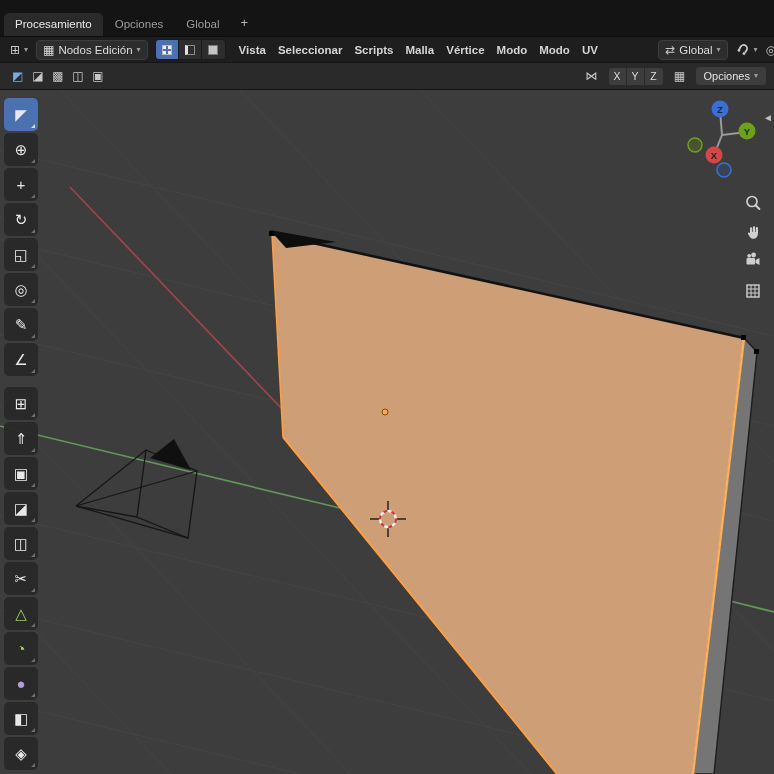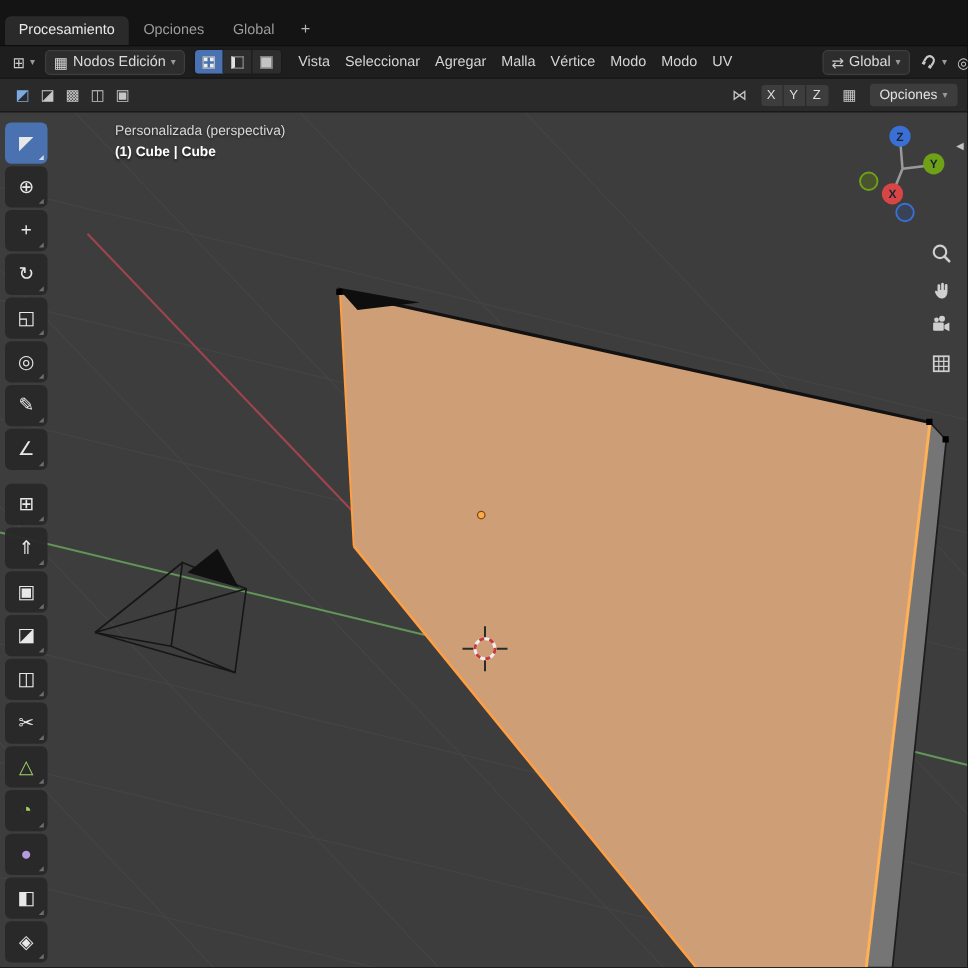--- a/index.html
+++ b/index.html
@@ -19,21 +19,21 @@
   
   .vheader { height:27px; background:#1e1e1e; border-top:1px solid #0d0d0d; border-bottom:1px solid #151515;
              display:flex; align-items:center; padding:0 5px; gap:3px; flex:0 0 auto; }
   .hbtn { display:flex; align-items:center; gap:4px; padding:2px 5px; border-radius:4px; color:#dcdcdc;
           font-size:11.5px; white-space:nowrap; }
   .hbtn.boxed { background:#2d2d2d; border:1px solid #3e3e3e; padding:1px 6px; height:20px; }
   .hicon { font-size:12px; color:#c9c9c9; line-height:1; }
   .modecube { color:#d8d8d8; }
   .caret { font-size:8px; color:#9a9a9a; line-height:1; }
   .menus { display:flex; align-items:center; }
-  .menu-item { padding:3px 6px; font-size:11.5px; color:#d4d4d4; border-radius:3px; white-space:nowrap; }
+  .menu-item { padding:3px 6px; font-size:11.5px; color:#d4d4d4; border-radius:3px; white-space:nowrap;font-weight:bold; }
   .spacer { flex:1; }
 
   .seg { display:flex; margin:0 4px; border-radius:4px; overflow:hidden; border:1px solid #1a1a1a; }
   .seg-btn { width:23px; height:19px; background:#2d2d2d; display:flex; align-items:center; justify-content:center;
              border-right:1px solid #1a1a1a; }
   .seg-btn:last-child { border-right:none; }
   .seg-btn.active { background:var(--accent,#4a72b0); }
   .smi { width:10px; height:10px; border:1px solid #b9b9b9; display:block; position:relative; }
   .smi-v { background:
       linear-gradient(#eee,#eee) left top / 3px 3px no-repeat,
@@ -113,21 +113,21 @@
       <div class="seg-btn">
         <span class="smi smi-e"></span>
         </div>
       <div class="seg-btn">
         <span class="smi smi-f"></span>
         </div>
     </div>
     <nav class="menus">
         <div class="menu-item">Vista</div>
         <div class="menu-item">Seleccionar</div>
-        <div class="menu-item">Agregar</div>
+        <div class="menu-item">Scripts</div>
         <div class="menu-item">Malla</div>
         <div class="menu-item">Vértice</div>
         <div class="menu-item">Modo</div>
         <div class="menu-item">Modo</div>
         <div class="menu-item">UV</div>
       </nav>
     <div class="spacer"></div>
     <div class="hbtn boxed">
       <span class="hicon">⇄</span>
       <span>Global</span>
@@ -281,24 +281,20 @@
           <span class="g" style="color: rgb(180, 154, 224);">●</span>
         </div>
         <div class="tool">
           <span class="g" style="color: rgb(232, 232, 232);">◧</span>
         </div>
         <div class="tool">
           <span class="g" style="color: rgb(232, 232, 232);">◈</span>
         </div>
       </div>
 
-    <div class="overlay">
-      <div>Personalizada (perspectiva)</div>
-      <div class="l2">(1) Cube | Cube</div>
-    </div>
 
     <svg class="gizmo" width="90" height="90" viewBox="0 0 90 90">
       <g stroke="#9a9a9a" stroke-width="2">
         <line x1="45" y1="40" x2="43" y2="15"></line>
         <line x1="45" y1="40" x2="70" y2="37"></line>
         <line x1="45" y1="40" x2="37" y2="60"></line>
       </g>
       <circle cx="18" cy="50" r="7" fill="#49542e" stroke="#6ea118" stroke-width="1.5"></circle>
       <circle cx="47" cy="75" r="7" fill="#394358" stroke="#3a6fd6" stroke-width="1.5"></circle>
       <circle cx="43" cy="14" r="8.5" fill="#3a6fd6"></circle>

